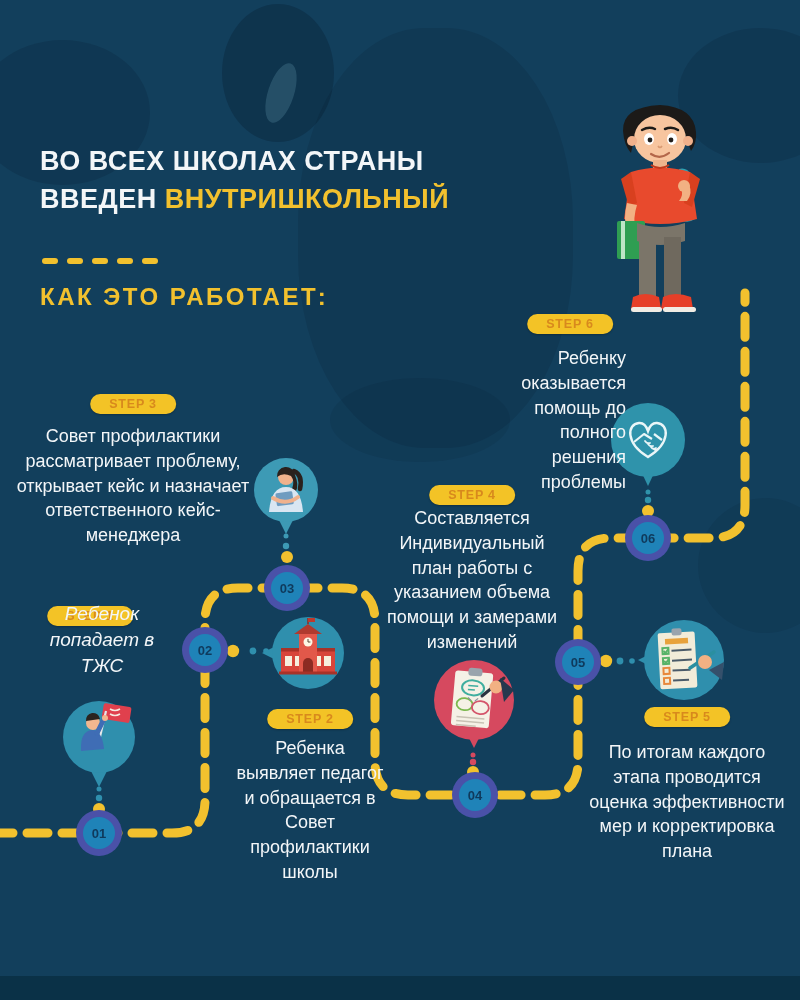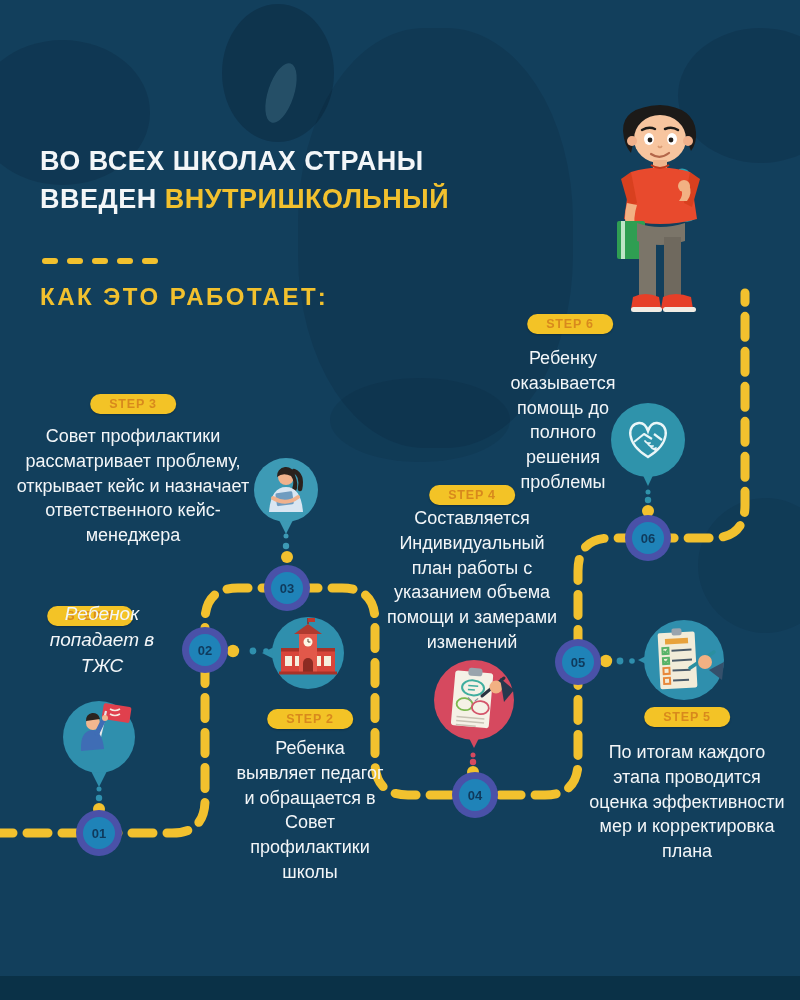--- a/index.html
+++ b/index.html
@@ -262,16 +262,16 @@
   <div class="badge" style="left:133px;top:394px;text-align:right;">STEP 3</div>
   <div class="badge" style="left:472px;top:485px;">STEP 4</div>
   <div class="badge" style="left:687px;top:707px;">STEP 5</div>
   <div class="badge" style="left:570px;top:314px;">STEP 6</div>
 
   <div class="step-text" style="left:37px;top:601px;width:130px;font-size:19px;font-style:italic;">Ребенок попадает в ТЖС</div>
   <div class="step-text" style="left:235px;top:736px;width:150px;">Ребенка выявляет педагог и обращается в Совет профилактики школы</div>
   <div class="step-text" style="left:382px;top:506px;width:180px;">Составляется Индивидуальный план работы с указанием объема помощи и замерами изменений</div>
   <div class="step-text" style="left:8px;top:424px;width:250px;">Совет профилактики рассматривает проблему, открывает кейс и назначает ответственного кейс-менеджера</div>
   <div class="step-text" style="left:589px;top:740px;width:196px;">По итогам каждого этапа проводится оценка эффективности мер и корректировка плана</div>
-  <div class="step-text" style="left:500px;top:346px;width:126px;">Ребенку оказывается помощь до полного решения проблемы</div>
+  <div class="step-text" style="left:500px;top:346px;width:126px;text-align:right;">Ребенку оказывается помощь до полного решения проблемы</div>
 
   <div class="bottom-bar"></div>
 </div>
 
 </body></html>

